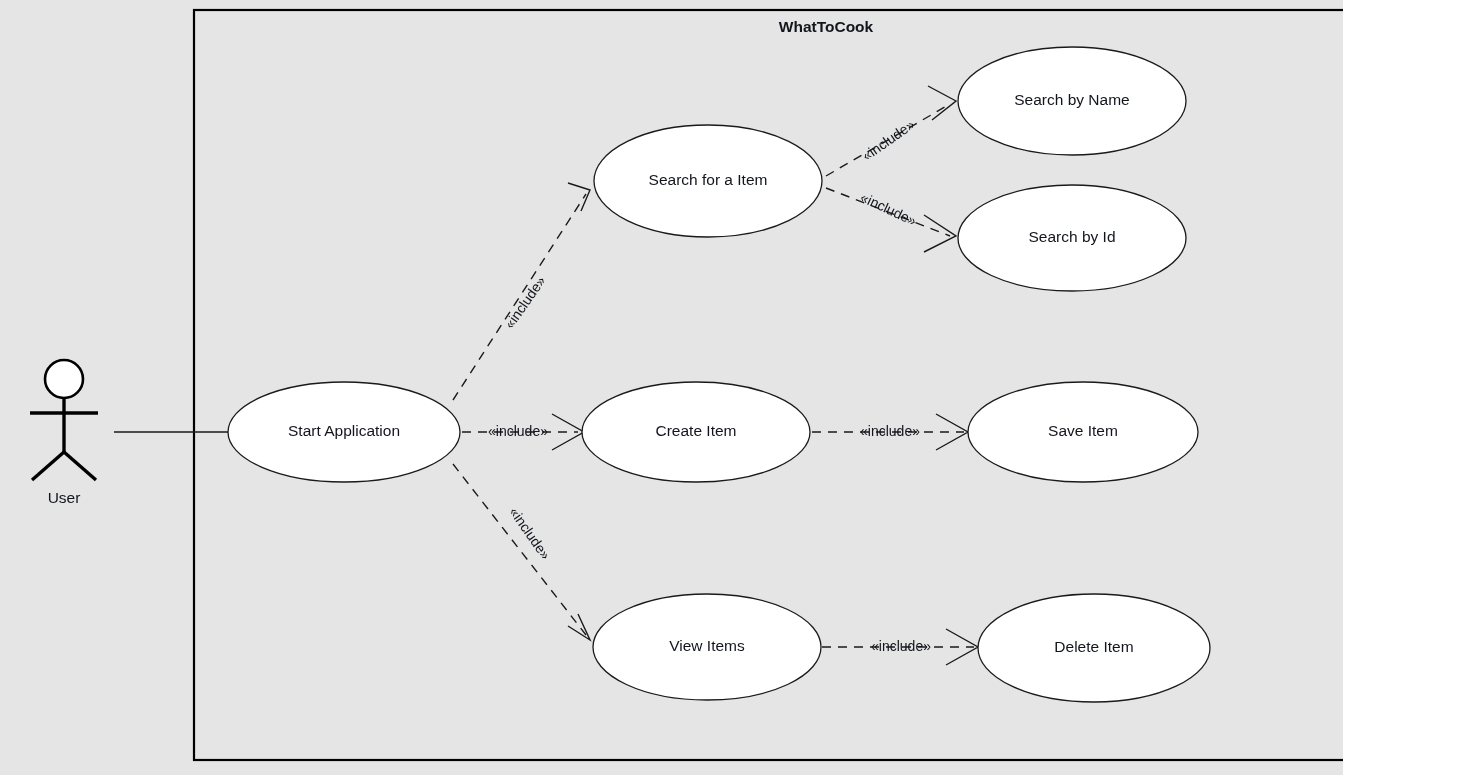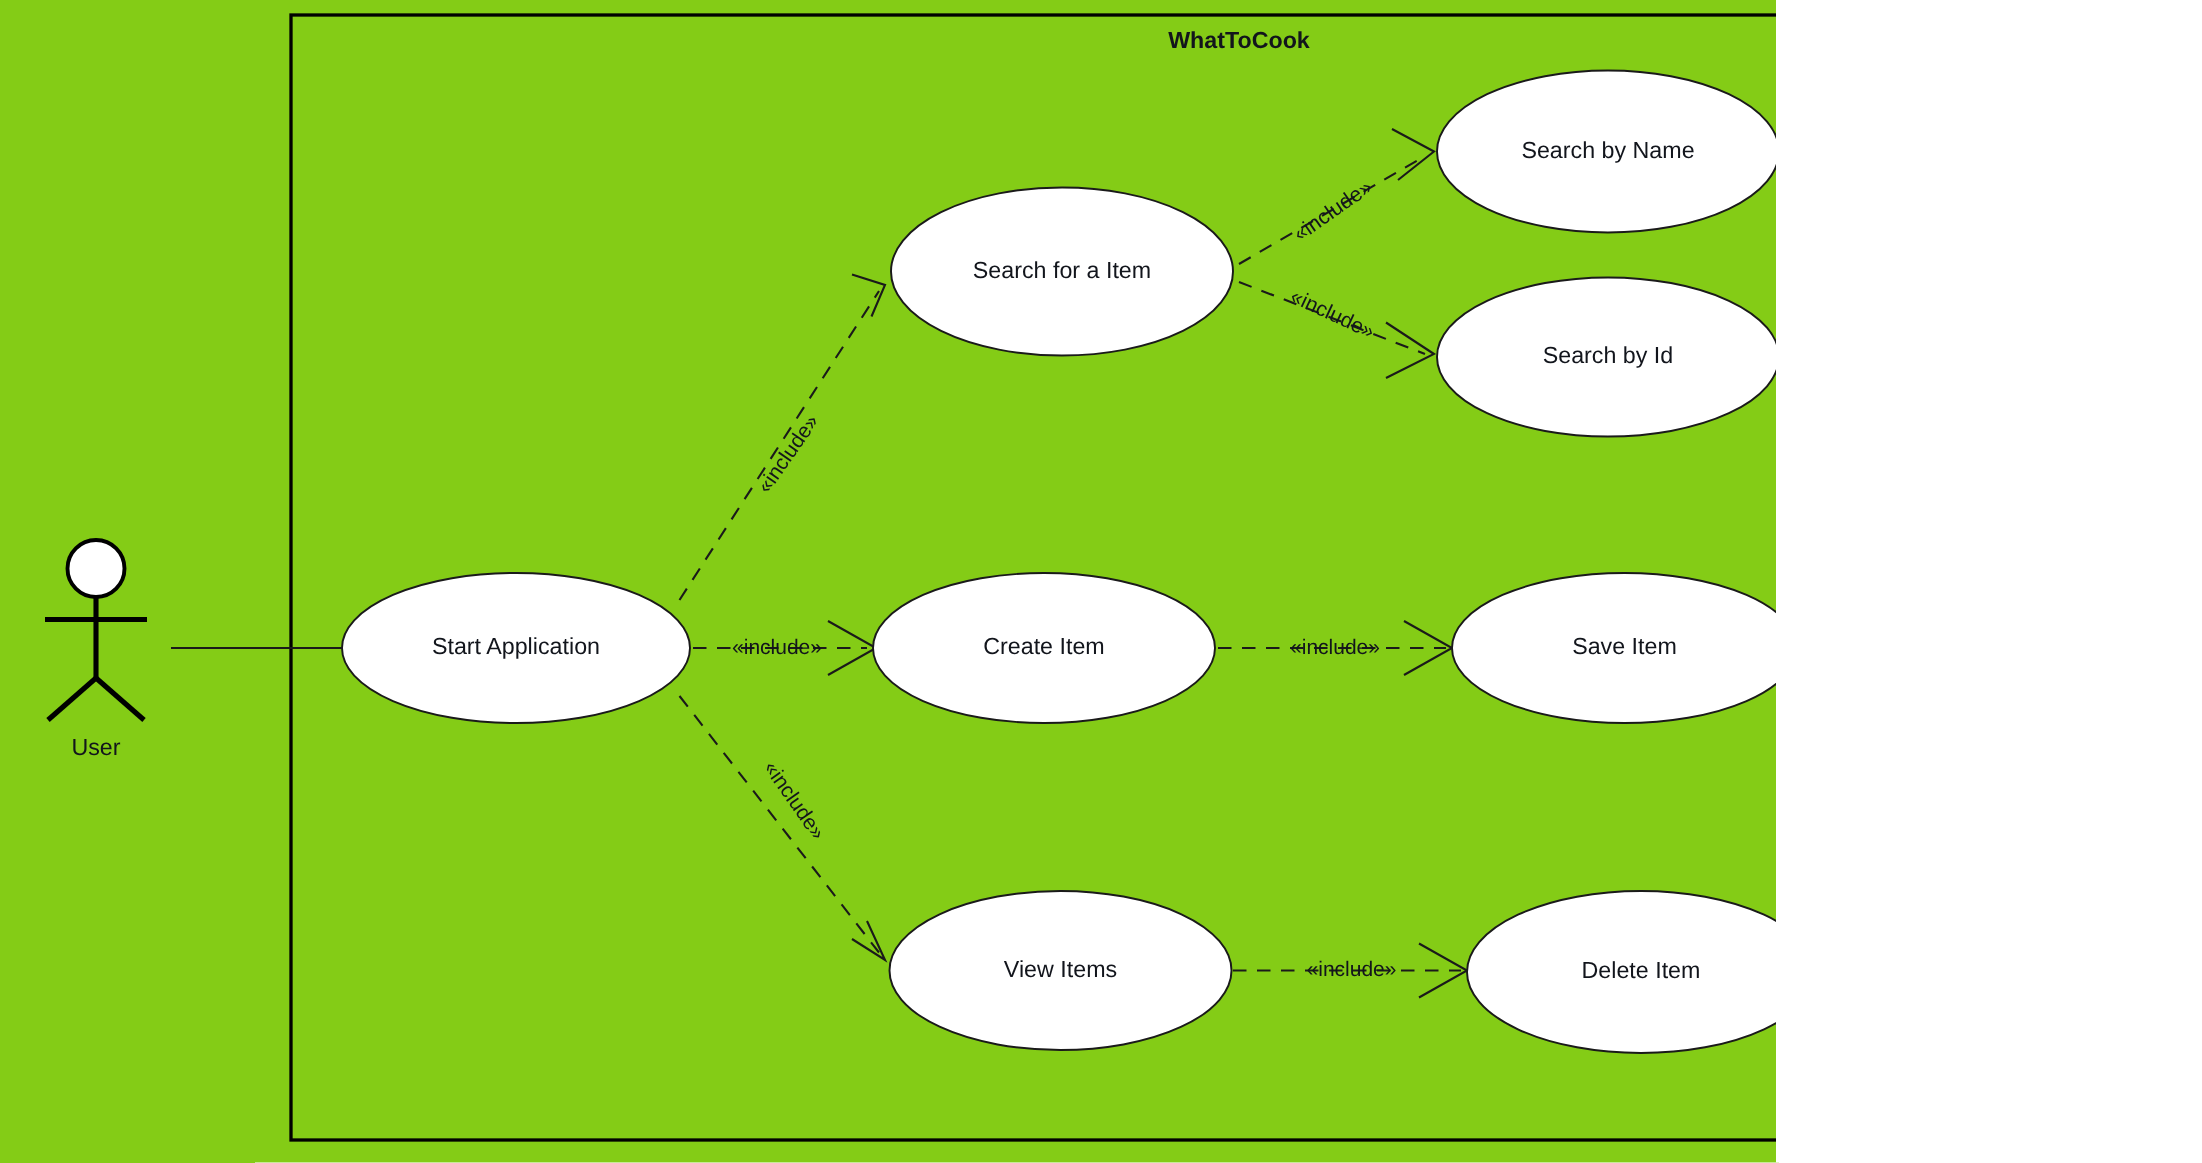--- a/index.html
+++ b/index.html
@@ -5,23 +5,23 @@
   html, body {
     margin: 0;
     padding: 0;
     background: #ffffff;
   }
   body {
     font-family: "Liberation Sans", sans-serif;
   }
   #canvas {
     position: relative;
-    width: 1184px;
+    width: 1343px;
     height: 775px;
-    background: #84cc16;
+    background: #e5e5e5;
     overflow: hidden;
     text-align: right;
   }
   #diagram-svg {
     position: absolute;
     left: 0;
     top: 0;
     width: 1468px;
     height: 775px;
   }

